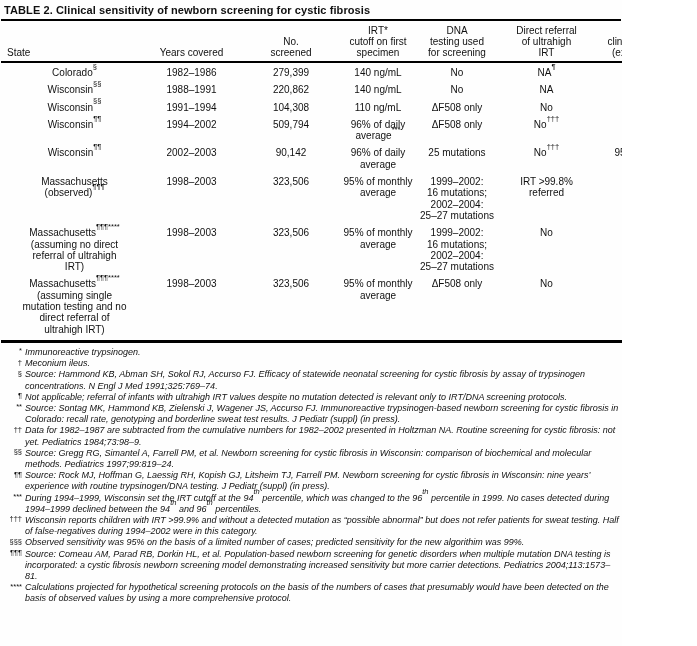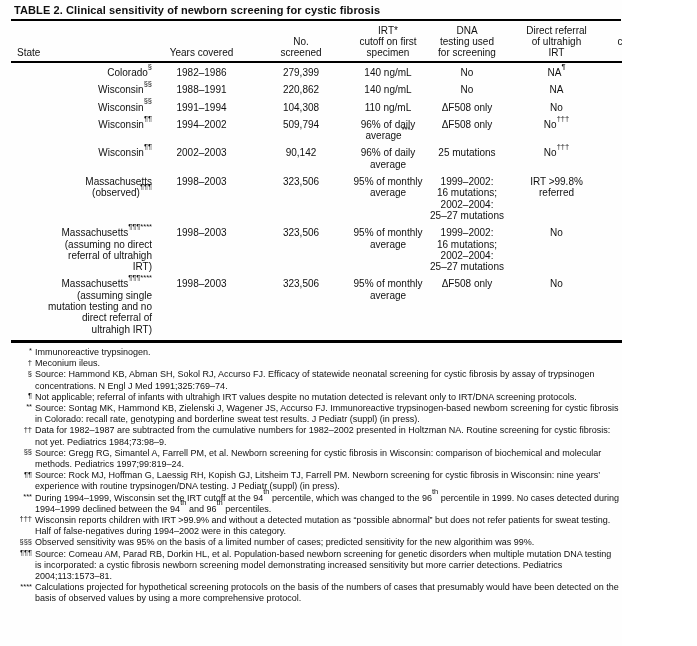--- a/index.html
+++ b/index.html
@@ -3,21 +3,21 @@
 <meta charset="utf-8">
 <style>
   html, body { margin: 0; padding: 0; background: #ffffff; }
   .page {
     width: 622px;
     height: 646px;
     box-sizing: border-box;
     background: #fefefe;
     color: #101010;
     font-family: "Liberation Sans", sans-serif;
-    padding: 2px 1px 0 11px;
+    padding: 2px 1px 0 1px;
     overflow: hidden;
   }
   .table-title {
     font-size: 11px;
     font-weight: bold;
     line-height: 13px;
     padding: 2px 0 2px 3px;
     border-bottom: 2px solid #000;
     letter-spacing: 0.1px;
   }
@@ -38,35 +38,35 @@
   }
   thead th.col-state { text-align: left; padding-left: 6px; }
   tbody td {
     font-size: 10px;
     line-height: 11.3px;
     vertical-align: top;
     text-align: center;
     padding: 4px 1px 2px 1px;
     white-space: nowrap;
   }
-  tbody td.col-state { text-align: right; padding-left: 6px; }
+  tbody td.col-state { text-align: center; padding-left: 6px; }
   tbody tr:last-child td { border-bottom: 3px solid #000; padding-bottom: 5px; }
   sup { font-size: 7.5px; line-height: 0; position: relative; top: -3px; letter-spacing: 0; }
   .footnotes { padding: 4px 2px 0 4px; }
   .footnote { display: flex; font-size: 9px; line-height: 11.2px; }
   .fn-marker {
     flex: 0 0 17px;
     text-align: right;
     padding-right: 3px;
     font-size: 7.5px;
     position: relative;
     top: -1.5px;
     white-space: nowrap;
   }
-  .fn-text { flex: 1; }
+  .fn-text { flex: 1; font-style: italic; }
 </style>
 </head>
 <body>
 
 <div class="page">
 
   <div class="table-title">TABLE 2. Clinical sensitivity of newborn screening for cystic fibrosis</div>
 
   <table class="main">
     <colgroup>

